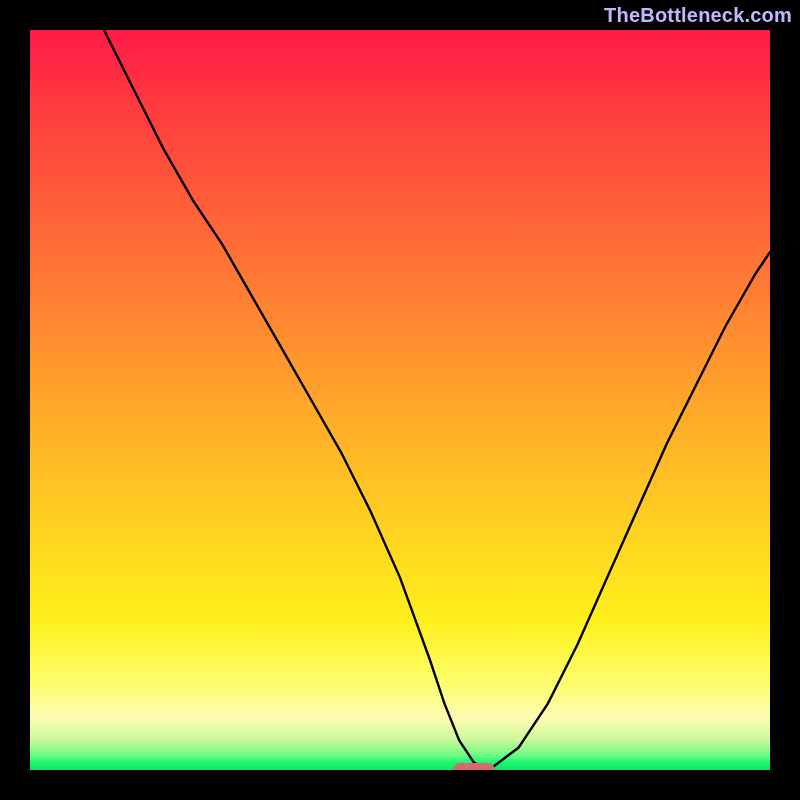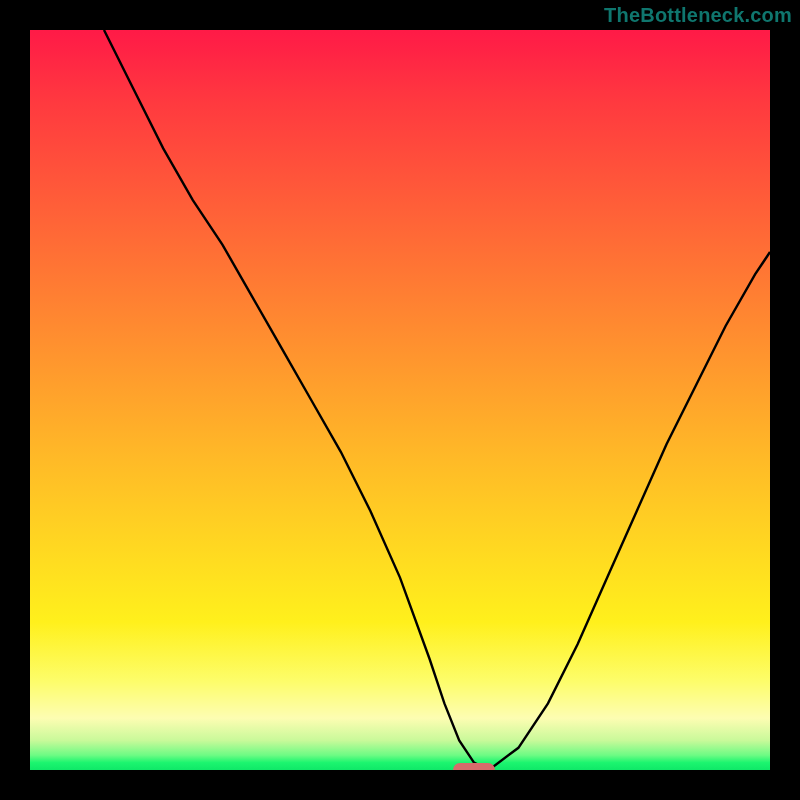--- a/index.html
+++ b/index.html
@@ -14,21 +14,21 @@
   .frame {
     position: relative;
     width: 800px;
     height: 800px;
     background: #000;
   }
   .watermark {
     position: absolute;
     top: 4px;
     right: 8px;
-    color: #0f766e;
+    color: #c4b5fd;
     font-size: 20px;
     font-weight: 600;
     z-index: 5;
     letter-spacing: 0.2px;
   }
   .plot-area {
     position: absolute;
     left: 30px;
     top: 30px;
     width: 740px;

